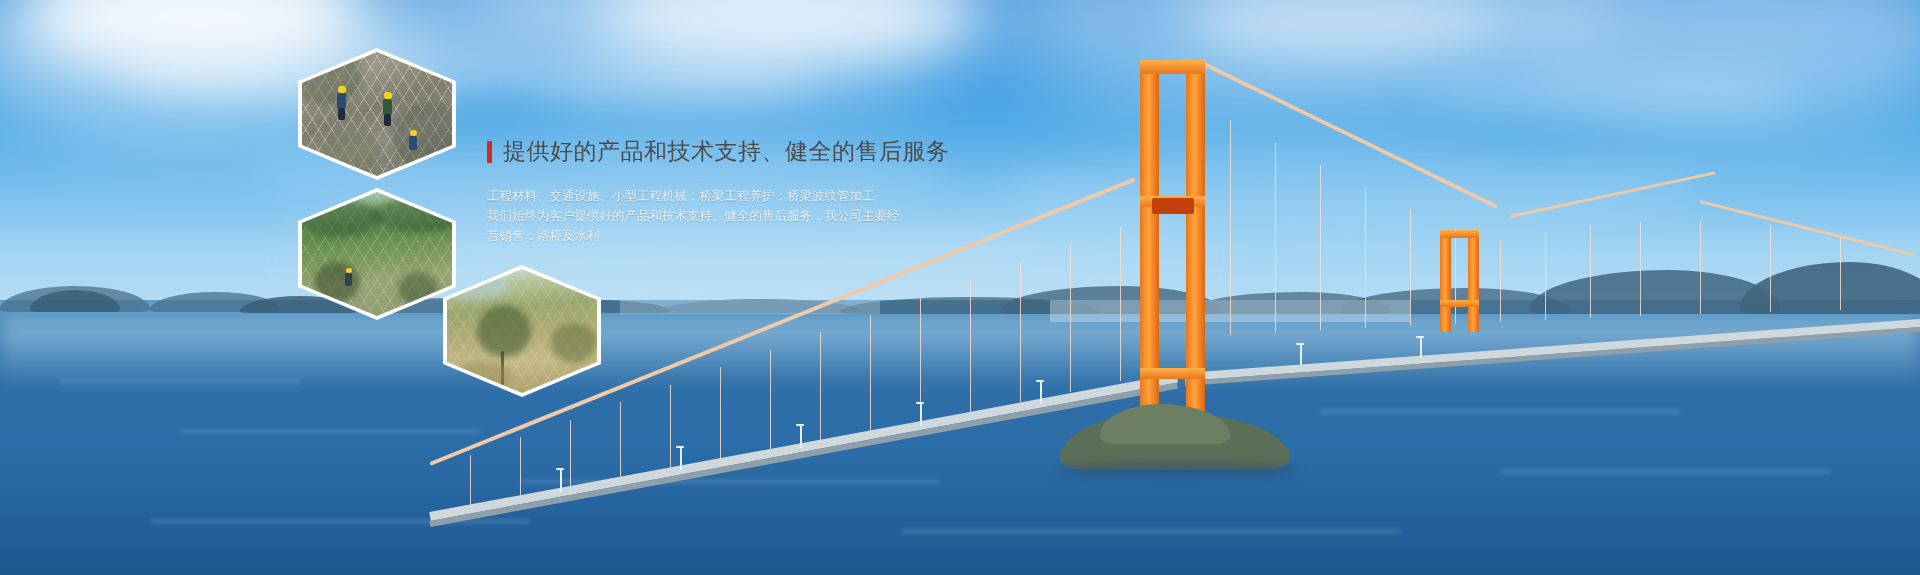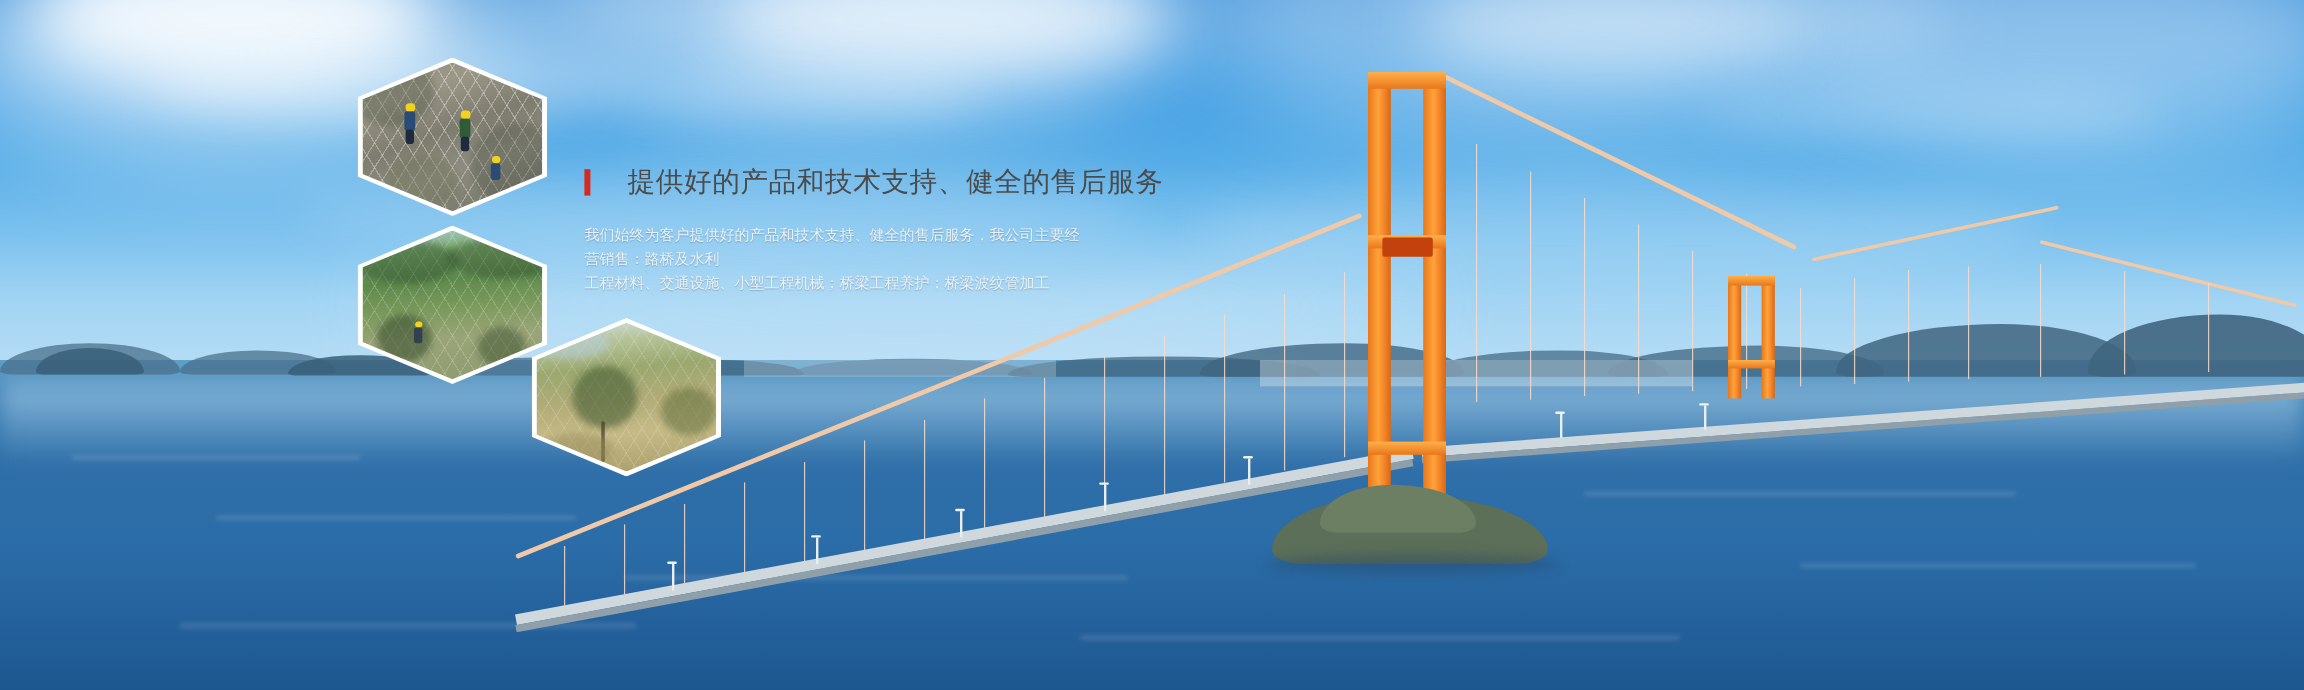--- a/index.html
+++ b/index.html
@@ -70,21 +70,21 @@
       repeating-linear-gradient(58deg,rgba(255,255,255,.30) 0 1px,transparent 1px 11px),
       repeating-linear-gradient(-58deg,rgba(255,255,255,.30) 0 1px,transparent 1px 11px);}
   .blob{position:absolute;border-radius:50%;filter:blur(3px);}
   .worker{position:absolute;border-radius:2px;}
 
   
   .textblock{position:absolute;left:487px;top:118px;width:740px;}
   .headline{font-size:33px;font-weight:bold;line-height:1;letter-spacing:1px;white-space:nowrap;}
   .h-main{color:#0f3f86;text-shadow:1px 1px 0 rgba(255,255,255,.45);}
   .h-sub{color:#3a3a3a;font-size:29px;margin-left:14px;text-shadow:1px 1px 0 rgba(255,255,255,.35);}
-  .subline{display:flex;align-items:center;margin-top:18px;gap:20px;}
+  .subline{display:flex;align-items:center;margin-top:18px;}
   .redbar{width:5px;height:22px;background:#d42a20;margin-right:11px;flex:0 0 auto;}
   .subtext{font-size:23px;color:#4b4b4b;letter-spacing:.5px;white-space:nowrap;}
   .para{margin-top:19px;font-size:12.5px;line-height:20px;color:#e9f1f6;
         text-shadow:0 1px 1px rgba(0,0,0,.22);max-width:420px;}
   .para .ln{display:block;}
 </style>
 </head>
 <body>
 
 <div id="banner">
@@ -257,18 +257,18 @@
   </div>
 
   <div class="textblock">
 
     <div class="subline">
       <span class="redbar"></span>
       <span class="subtext">提供好的产品和技术支持、健全的售后服务</span>
     </div>
 
     <div class="para">
+      <span class="ln">工程材料、交通设施、小型工程机械；桥梁工程养护；桥梁波纹管加工</span>
       <span class="ln">我们始终为客户提供好的产品和技术支持、健全的售后服务，我公司主要经营销售：路桥及水利</span>
-      <span class="ln">工程材料、交通设施、小型工程机械；桥梁工程养护；桥梁波纹管加工</span>
     </div>
   </div>
 
 </div>
 
 </body></html>

